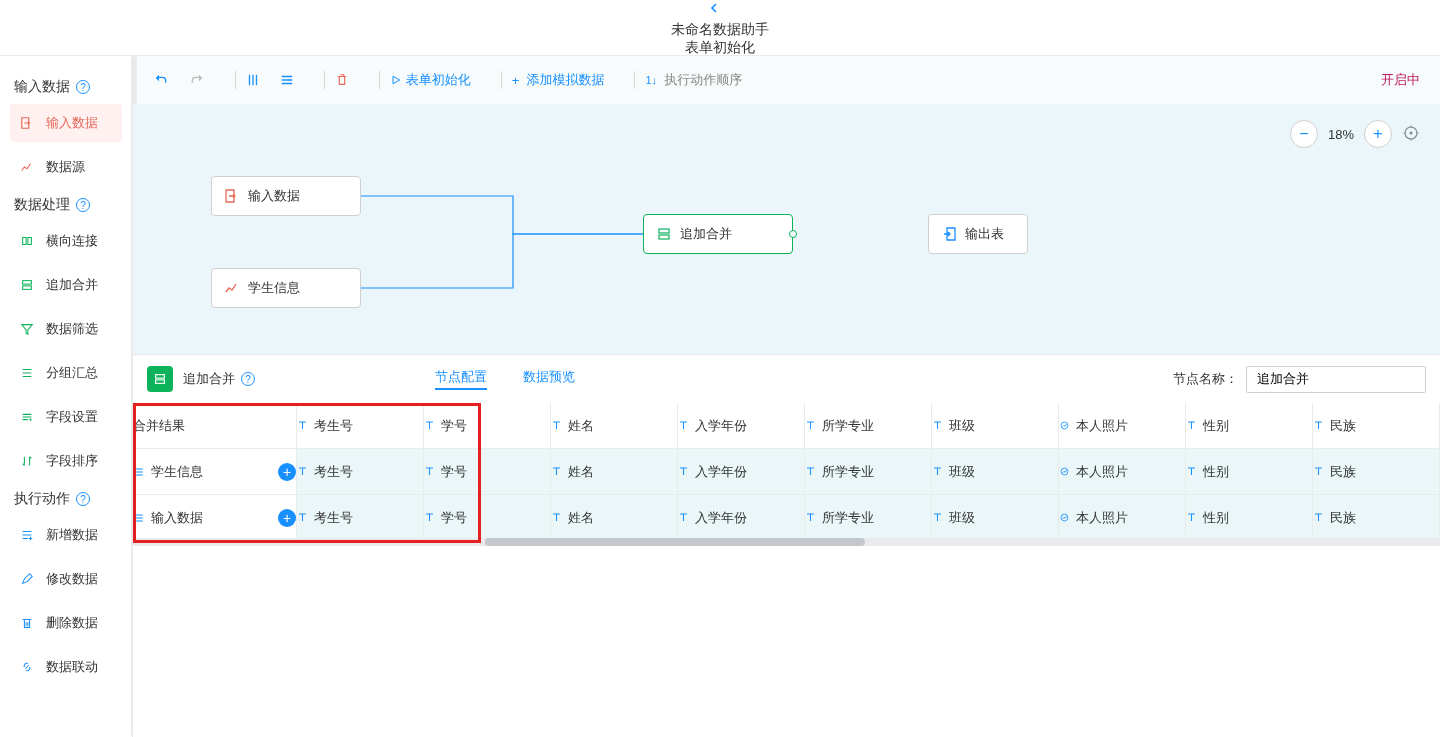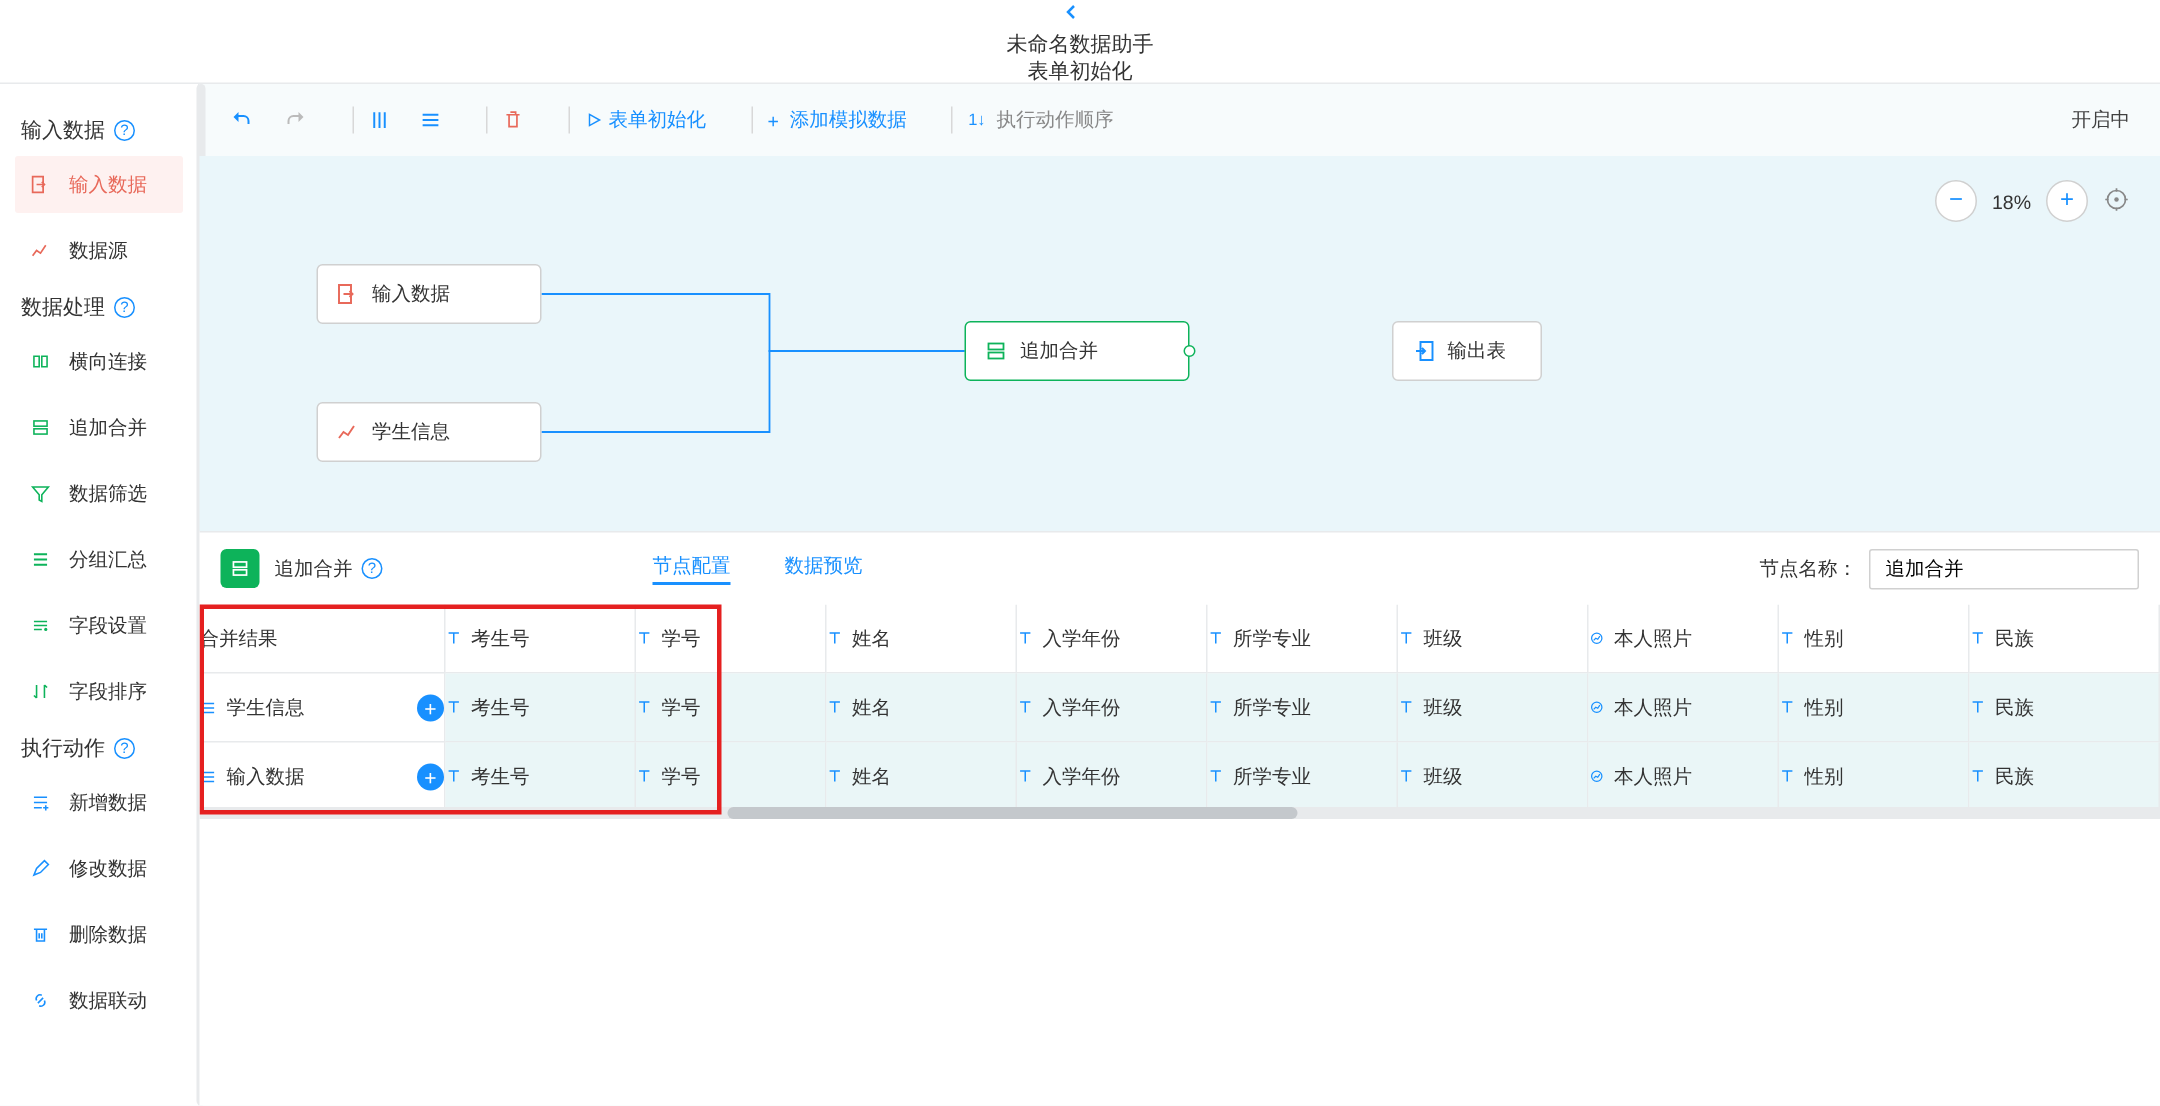--- a/index.html
+++ b/index.html
@@ -27,21 +27,21 @@
 
 .toolbar { height: 48px; display: flex; align-items: center; padding: 0 20px; font-size: 13px; }
 .toolbar .tb { display: flex; align-items: center; color: #666; margin-right: 20px; cursor: pointer; }
 .toolbar .divider { width: 1px; height: 18px; background: #d8d8d8; margin: 0 10px; }
 .toolbar .undo svg, .toolbar .redo svg { width: 16px; height: 16px; }
 .toolbar .undo { color: #1890ff; }
 .toolbar .redo { color: #bbb; }
 .toolbar .del { color: #e8695a; }
 .toolbar .blue { color: #1890ff; }
 .toolbar .spacer { flex: 1; }
-.toolbar .status { color: #404040; }
+.toolbar .status { color: #be185d; }
 
 .canvas { flex: 0 0 250px; background: #eaf6fa; position: relative; overflow: hidden; }
 .zoom-ctrl { position: absolute; right: 20px; top: 16px; display: flex; align-items: center; gap: 10px; font-size: 13px; color: #333; }
 .zoom-ctrl .zbtn { width: 28px; height: 28px; border: 1px solid #d0d0d0; border-radius: 50%; background: #fff; display: flex; align-items: center; justify-content: center; cursor: pointer; color: #1890ff; font-size: 16px; }
 .zoom-ctrl .target { cursor: pointer; color: #888; }
 
 .node { position: absolute; background: #fff; border: 1px solid #d0d0d0; border-radius: 4px; height: 40px; display: flex; align-items: center; padding: 0 12px; font-size: 13px; color: #333; min-width: 150px; }
 .node .nic { width: 16px; margin-right: 8px; display: inline-flex; }
 .node.selected { border: 1px solid #0db35a; }
 .node .port { width: 8px; height: 8px; border: 1px solid #0db35a; border-radius: 50%; background: #fff; position: absolute; right: -5px; top: 50%; transform: translateY(-50%); }

